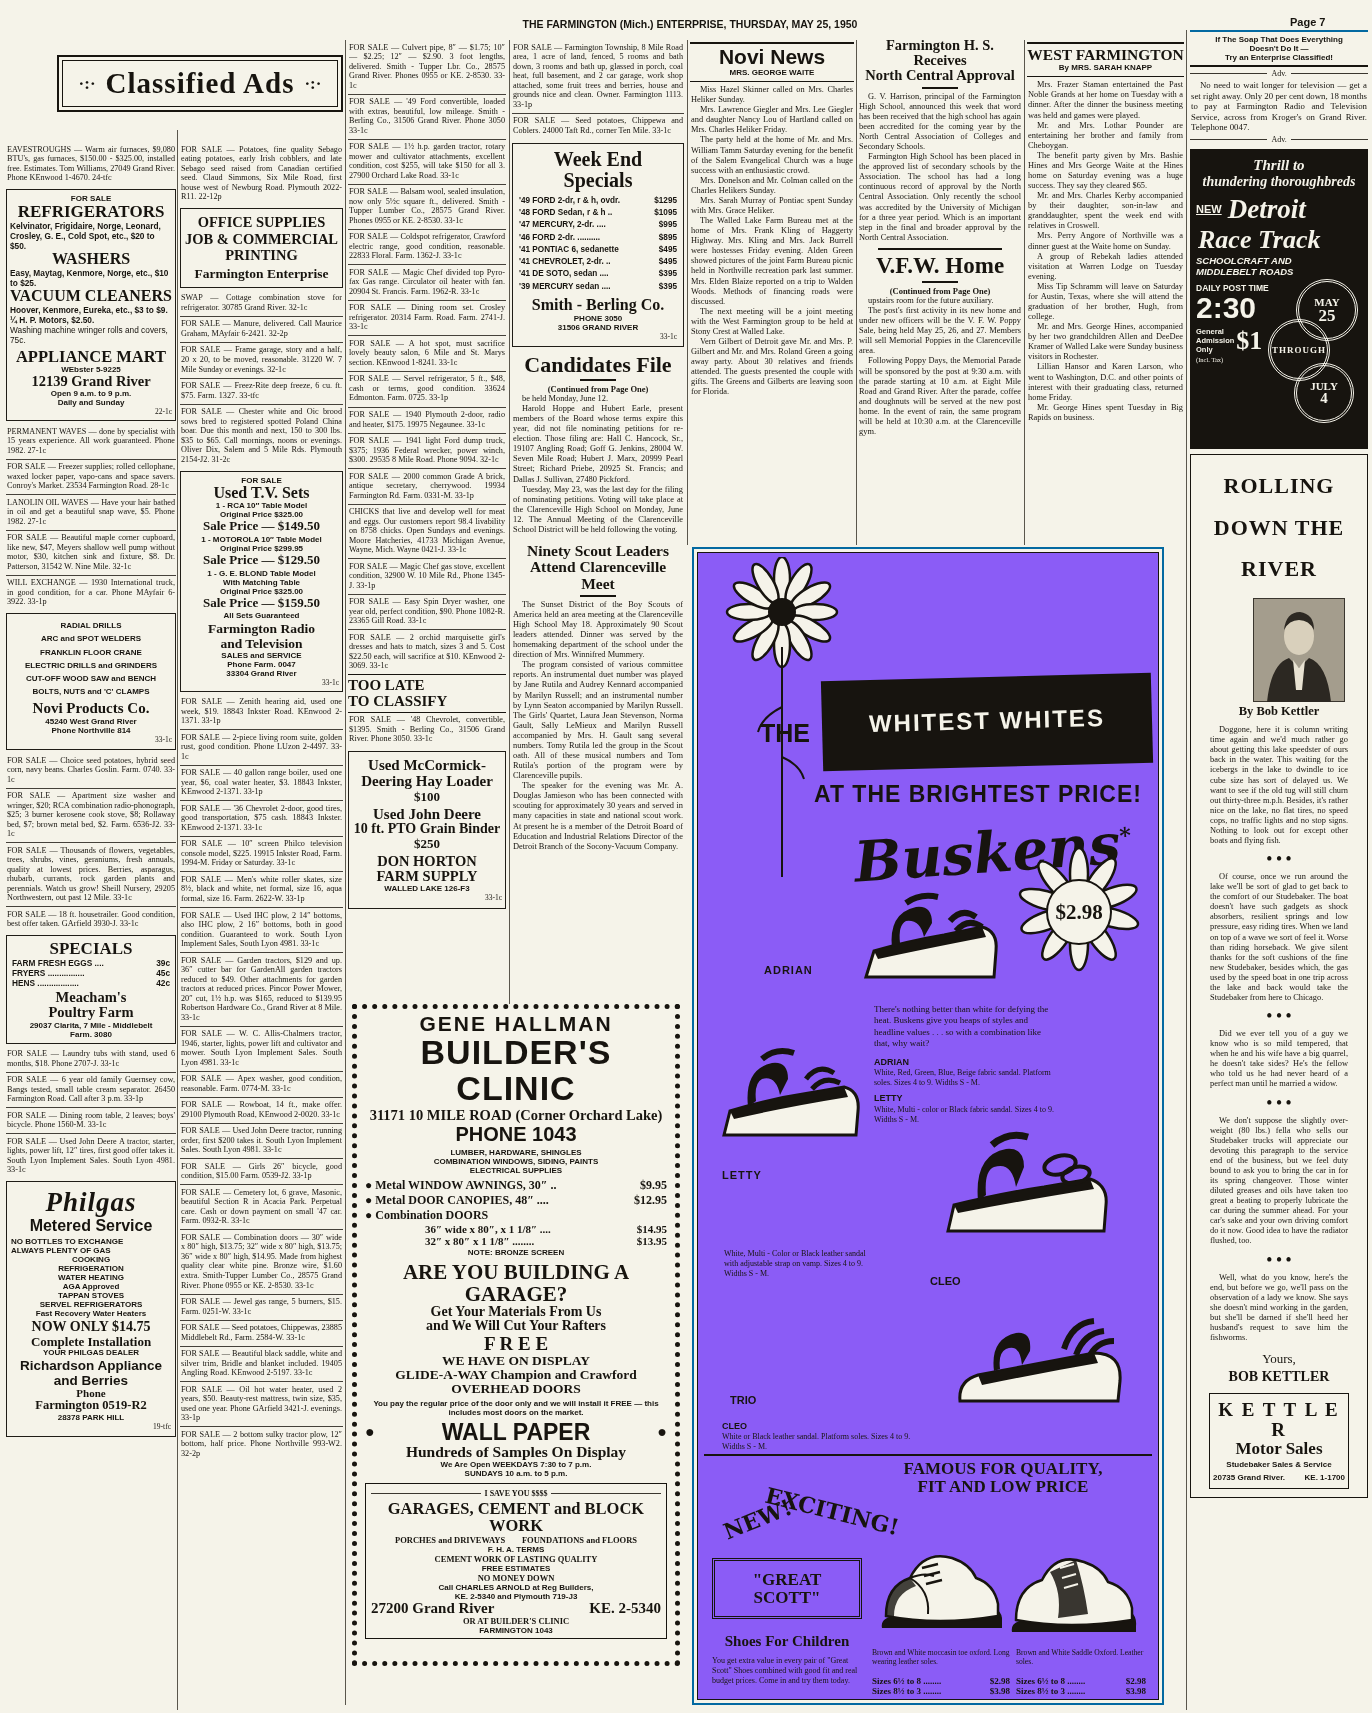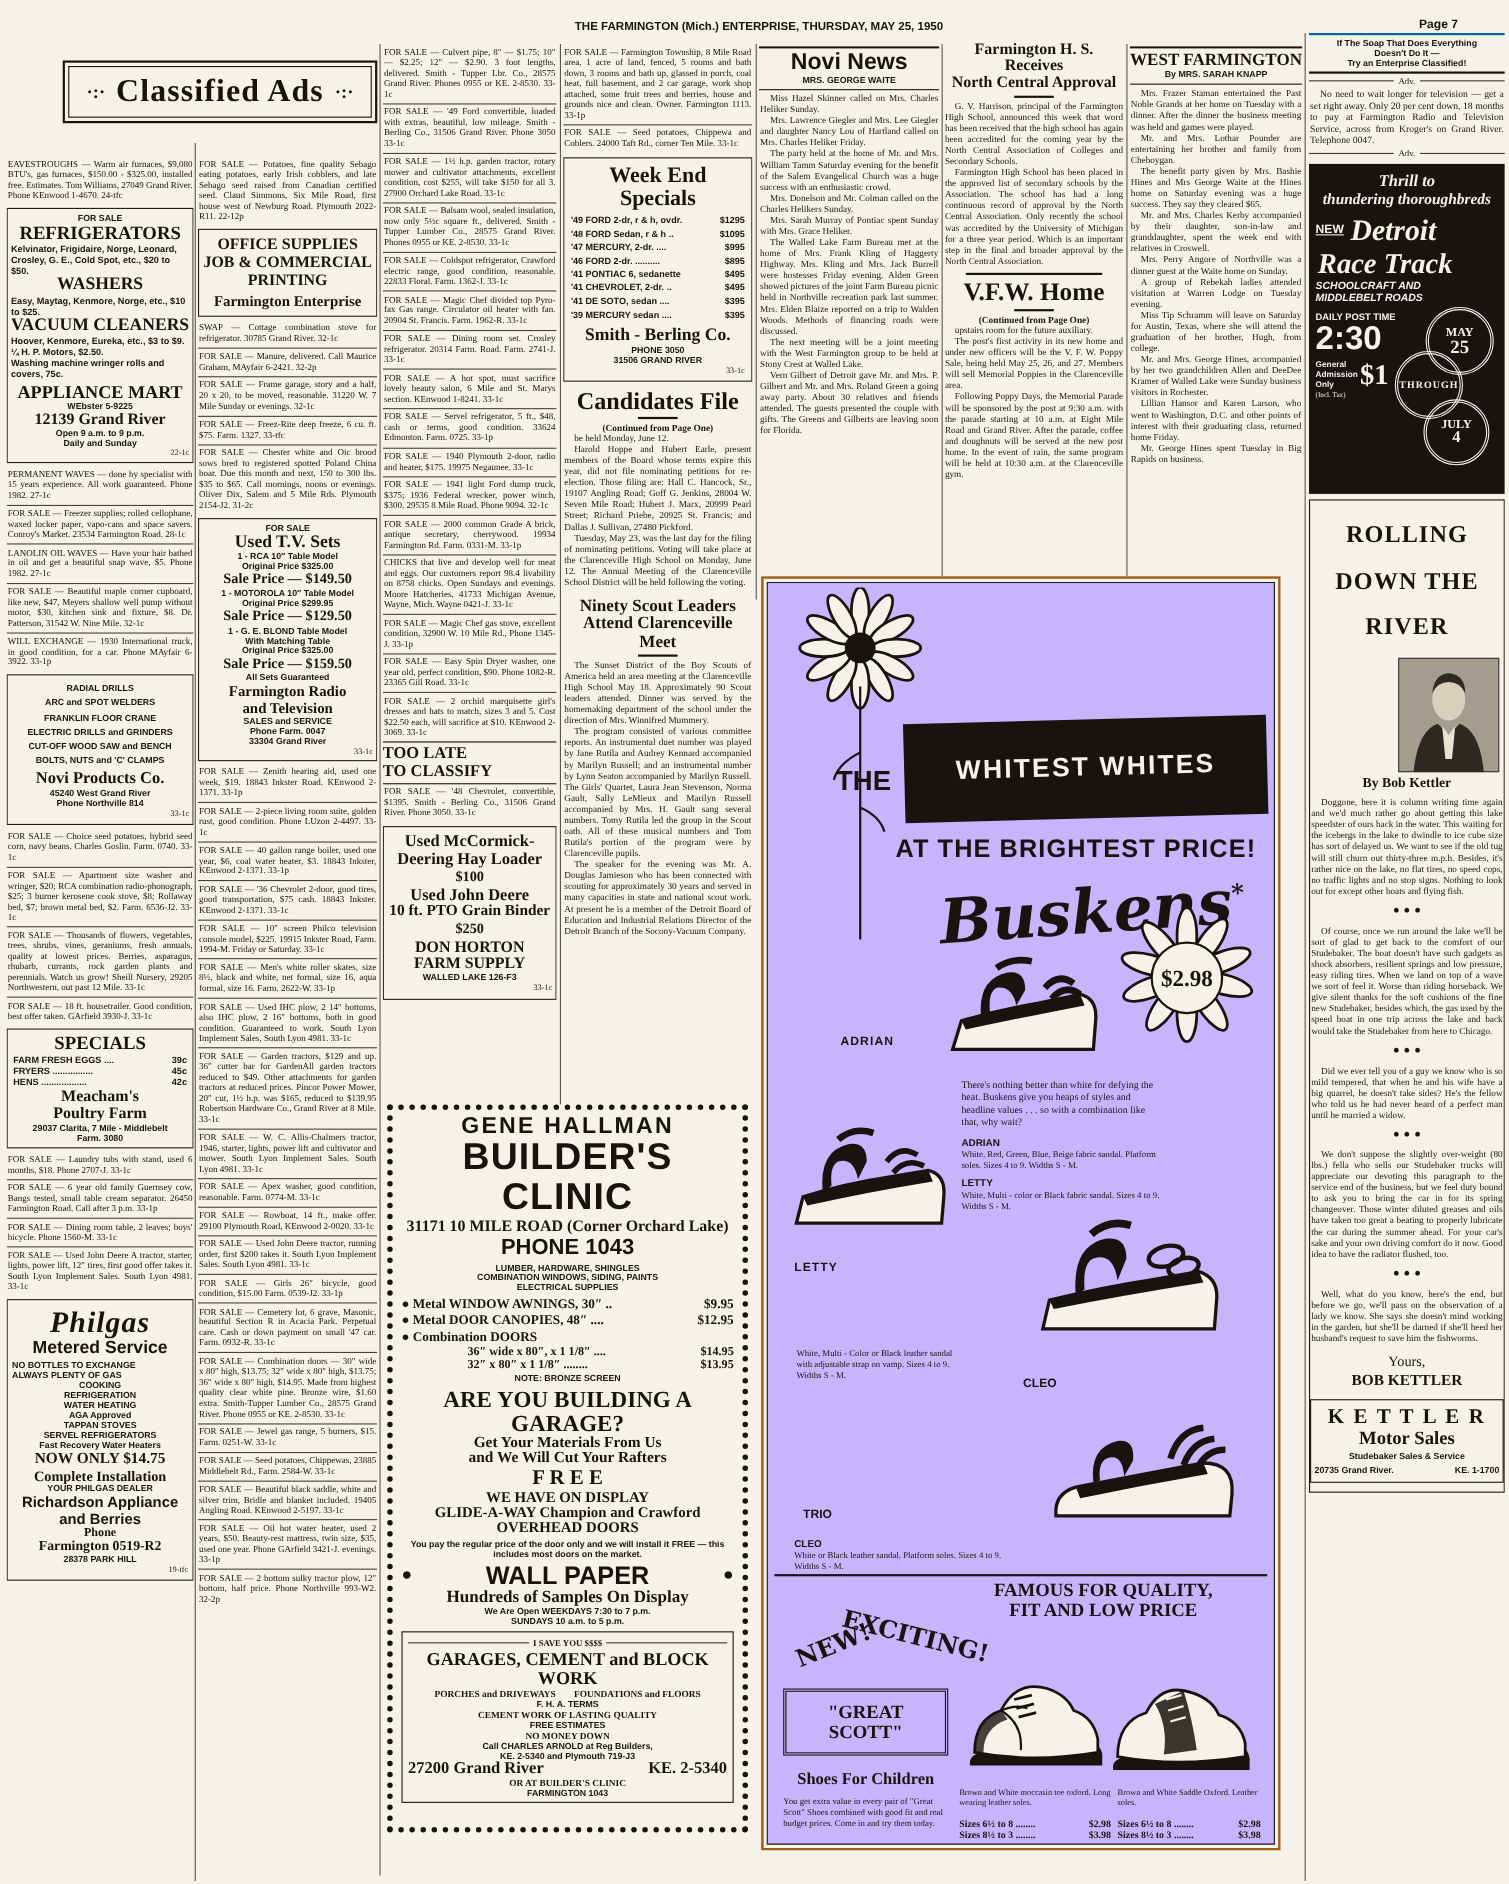--- a/index.html
+++ b/index.html
@@ -57,21 +57,21 @@
       </div>
     <div class="box c" style="padding:4px 3px;margin:3px 0">
       <div class="smallsans">FOR SALE</div>
       <div class="hl" style="font-size:17px">REFRIGERATORS</div>
       <div class="sans" style="font-size:8.3px;font-weight:bold;text-align:left">Kelvinator, Frigidaire, Norge, Leonard, Crosley, G. E., Cold Spot, etc., $20 to $50.</div>
       <div class="hl" style="font-size:16px">WASHERS</div>
       <div class="sans" style="font-size:8.3px;font-weight:bold;text-align:left">Easy, Maytag, Kenmore, Norge, etc., $10 to $25.</div>
       <div class="hl" style="font-size:16px">VACUUM CLEANERS</div>
       <div class="sans" style="font-size:8.3px;font-weight:bold;text-align:left">Hoover, Kenmore, Eureka, etc., $3 to $9.</div>
       <div class="sans" style="font-size:8.3px;font-weight:bold;text-align:left">¼ H. P. Motors, $2.50.</div>
-      <div class="sans" style="font-size:8.3px;font-weight:bold;text-align:left">Washing machine wringer rolls and covers, 75c.</div>
+      <div class="sans" style="font-size:8.3px;font-weight:normal;text-align:left">Washing machine wringer rolls and covers, 75c.</div>
       <div class="hl" style="font-size:16.5px;margin-top:3px">APPLIANCE MART</div>
       <div class="smallsans">WEbster 5-9225</div>
       <div class="hl" style="font-size:14.5px">12139 Grand River</div>
       <div class="smallsans">Open 9 a.m. to 9 p.m.</div>
       <div class="smallsans">Daily and Sunday</div>
       <div class="code">22-1c</div>
     </div>
     <div class="ads">
         <div class="ad">PERMANENT WAVES — done by specialist with 15 years experience. All work guaranteed. Phone 1982.  27-1c</div>
         <div class="ad">FOR SALE — Freezer supplies; rolled cellophane, waxed locker paper, vapo-cans and space savers. Conroy's Market. 23534 Farmington Road.  28-1c</div>
@@ -416,21 +416,21 @@
         <div style="position:absolute;left:0;top:40px;width:62px;height:62px;border:3px double #f5f3e9;border-radius:50%;display:flex;align-items:center;justify-content:center">
           <span class="b" style="font-size:9px;letter-spacing:1px">THROUGH</span>
         </div>
         <div style="position:absolute;left:26px;top:84px;width:60px;height:60px;border:3px double #f5f3e9;border-radius:50%;display:flex;flex-direction:column;align-items:center;justify-content:center">
           <span class="b" style="font-size:11px">JULY</span>
             <span class="b" style="font-size:15px;line-height:.9">4</span>
         </div>
       </div>
     </div>
 
-    <div style="border:1.5px solid #17140f;padding:10px 0 4px;margin-top:4px">
+    <div style="border:1.5px solid #17140f;padding:10px 18px 4px;margin-top:4px">
       <div class="c hl" style="font-size:22px;letter-spacing:1px;line-height:1.9">
         <div>ROLLING</div>
           <div>DOWN  THE</div>
           <div>RIVER</div>
       </div>
       <div style="display:flex;justify-content:flex-end;margin:8px 4px 2px">
         <svg width="92" height="104" viewBox="0 0 92 104">
           <rect x="0" y="0" width="92" height="104" fill="#a49d8d"></rect>
           <rect x="0" y="0" width="92" height="104" fill="none" stroke="#3a362e" stroke-width="2"></rect>
           <ellipse cx="46" cy="38" rx="15" ry="19" fill="#d9d0bc"></ellipse>
@@ -539,21 +539,21 @@
       <div class="c smallsans">KE. 2-5340 and Plymouth 719-J3</div>
       <div class="row">
           <span class="hl" style="font-size:15px">27200 Grand River</span>
           <span class="hl" style="font-size:15px">KE. 2-5340</span>
         </div>
       <div class="c b" style="font-size:8.5px">OR AT BUILDER'S CLINIC</div>
       <div class="c smallsans">FARMINGTON 1043</div>
     </div>
   </div>
 
-  <div class="abs" style="left:692px;top:524px;width:472px;height:1158px;border:2px solid #a16207;box-shadow:inset 0 0 0 3px #f5f3e9, inset 0 0 0 4px #17140f;background:#c4b5fd;z-index:2;overflow:hidden">
+  <div class="abs" style="left:692px;top:547px;width:472px;height:1158px;border:2px solid #0369a1;box-shadow:inset 0 0 0 3px #f5f3e9, inset 0 0 0 4px #17140f;background:#8b5cf6;z-index:2;overflow:hidden">
     <svg class="abs" style="left:28px;top:8px" width="120" height="330" viewBox="0 0 120 330">
       <g stroke="#17140f" fill="#f5f3e9" stroke-width="2.5">
         <ellipse cx="60" cy="22" rx="8" ry="22" transform="rotate(0 60 55)"></ellipse>
           <ellipse cx="60" cy="22" rx="8" ry="22" transform="rotate(30 60 55)"></ellipse>
           <ellipse cx="60" cy="22" rx="8" ry="22" transform="rotate(60 60 55)"></ellipse>
           <ellipse cx="60" cy="22" rx="8" ry="22" transform="rotate(90 60 55)"></ellipse>
           <ellipse cx="60" cy="22" rx="8" ry="22" transform="rotate(120 60 55)"></ellipse>
           <ellipse cx="60" cy="22" rx="8" ry="22" transform="rotate(150 60 55)"></ellipse>
           <ellipse cx="60" cy="22" rx="8" ry="22" transform="rotate(180 60 55)"></ellipse>
           <ellipse cx="60" cy="22" rx="8" ry="22" transform="rotate(210 60 55)"></ellipse>

